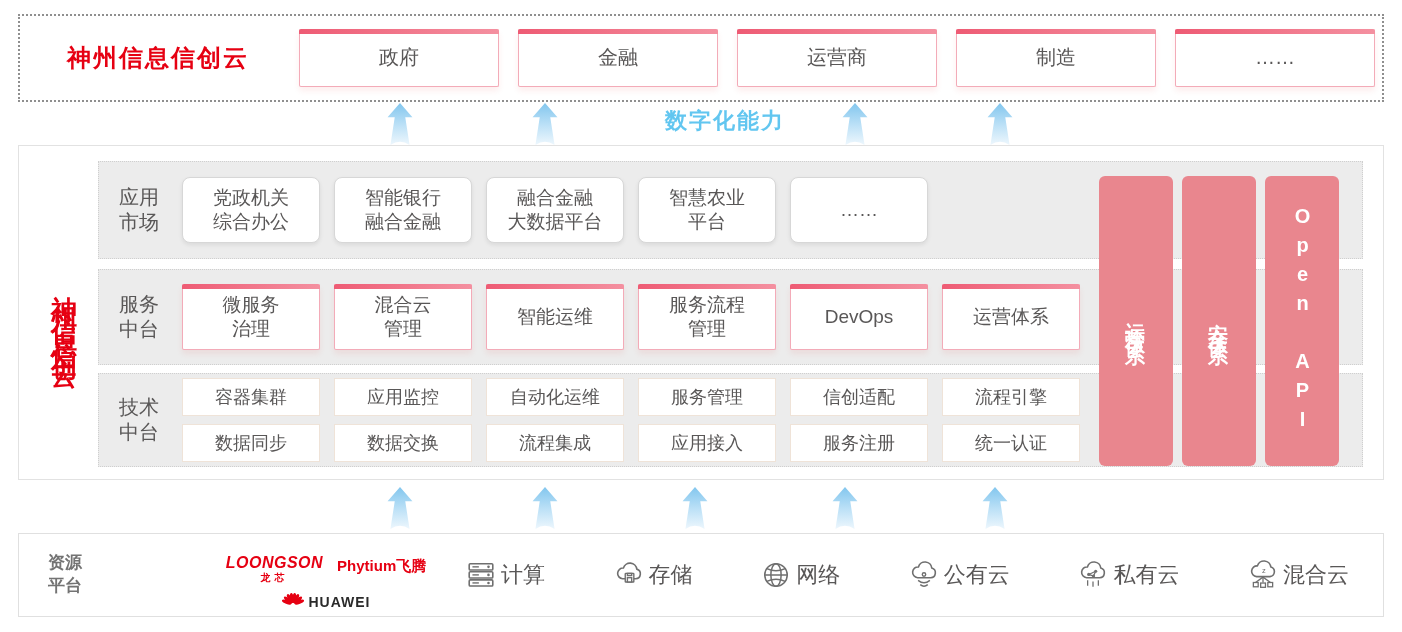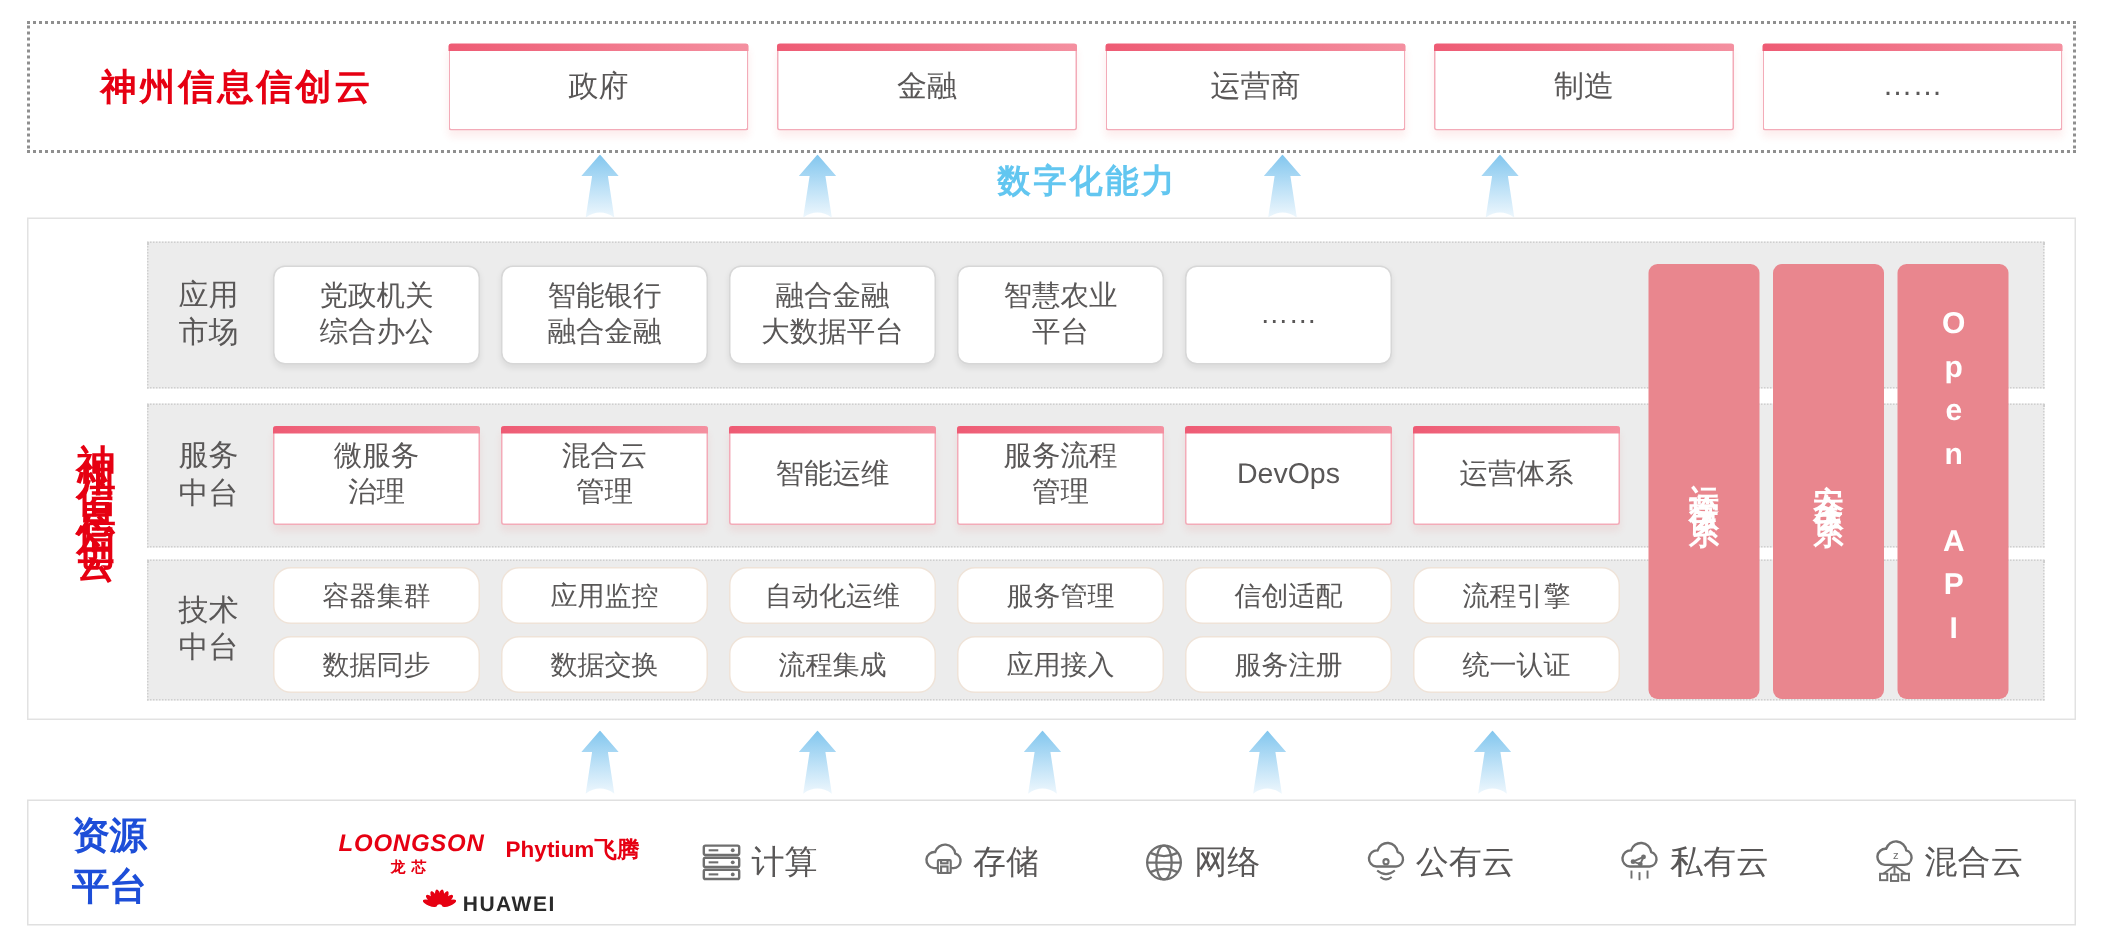--- a/index.html
+++ b/index.html
@@ -41,31 +41,31 @@
   .items { position:absolute; left:83px; top:0; height:100%; display:flex; align-items:center; gap:14px; }
   .card { width:138px; display:flex; align-items:center; justify-content:center; text-align:center;
     background:#fff; color:#595757; line-height:1.25; }
   .card-round { height:66px; border:1px solid #d7d7d7; border-radius:8px;
     box-shadow:0 2px 4px rgba(0,0,0,.08); font-size:19px; }
   .card-strip { position:relative; height:66px; border:1px solid #f3abb8; border-top:none;
     border-radius:2px; box-shadow:0 4px 6px rgba(230,0,18,.07); font-size:19px; }
   .card-strip::before { content:""; position:absolute; left:-1px; right:-1px; top:0; height:5px;
     background:linear-gradient(90deg,#ee5b74,#f490a0); border-radius:2px 2px 0 0; }
   .tech-col { display:flex; flex-direction:column; gap:8px; }
-  .card-flat { height:38px; border:1px solid #efe3d8; border-radius:12px; font-size:18px; }
+  .card-flat { height:38px; border:1px solid #efe3d8; border-radius:0; font-size:18px; }
   .pillar { position:absolute; top:30px; width:74px; height:290px; background:#e9868e;
     border-radius:6px; display:flex; align-items:center; justify-content:center;
     writing-mode:vertical-rl; text-orientation:upright; color:#fff; font-size:20px;
     font-weight:bold; letter-spacing:7px; z-index:5; }
 
   
   .res-band { position:absolute; left:18px; top:533px; width:1366px; height:84px;
     background:#fff; border:1px solid #e0e0e0; }
   .res-title { position:absolute; left:29px; top:0; height:100%; display:flex; align-items:center;
-    color:#1d4ed8; font-size:25px; font-weight:bold; line-height:1.35; }
+    color:#737373; font-size:17px; font-weight:bold; line-height:1.35; }
   .vendors { position:absolute; left:192px; top:7px; width:230px; text-align:center;margin-top:13px; }
   .vendor-top { display:flex; align-items:flex-start; justify-content:center; gap:14px; }
   .loongson-name { color:#e60012; font-size:16px; font-weight:bold; font-style:italic; letter-spacing:.5px; }
   .loongson-sub { color:#e60012; font-size:10px; font-weight:bold; letter-spacing:4px; margin-top:-1px; }
   .phytium-name { color:#e60012; font-size:15px; font-weight:bold; margin-top:3px; }
   .huawei { display:flex; align-items:center; justify-content:center; gap:5px; margin-top:6px; }
   .huawei-name { color:#2a2a2a; font-size:14px; font-weight:bold; letter-spacing:1px; }
   .resources { position:absolute; left:447px; right:34px; top:0; height:100%;
     display:flex; align-items:center; justify-content:space-between; }
   .res-item { display:flex; align-items:center; gap:5px; font-size:22px; color:#595757; }

